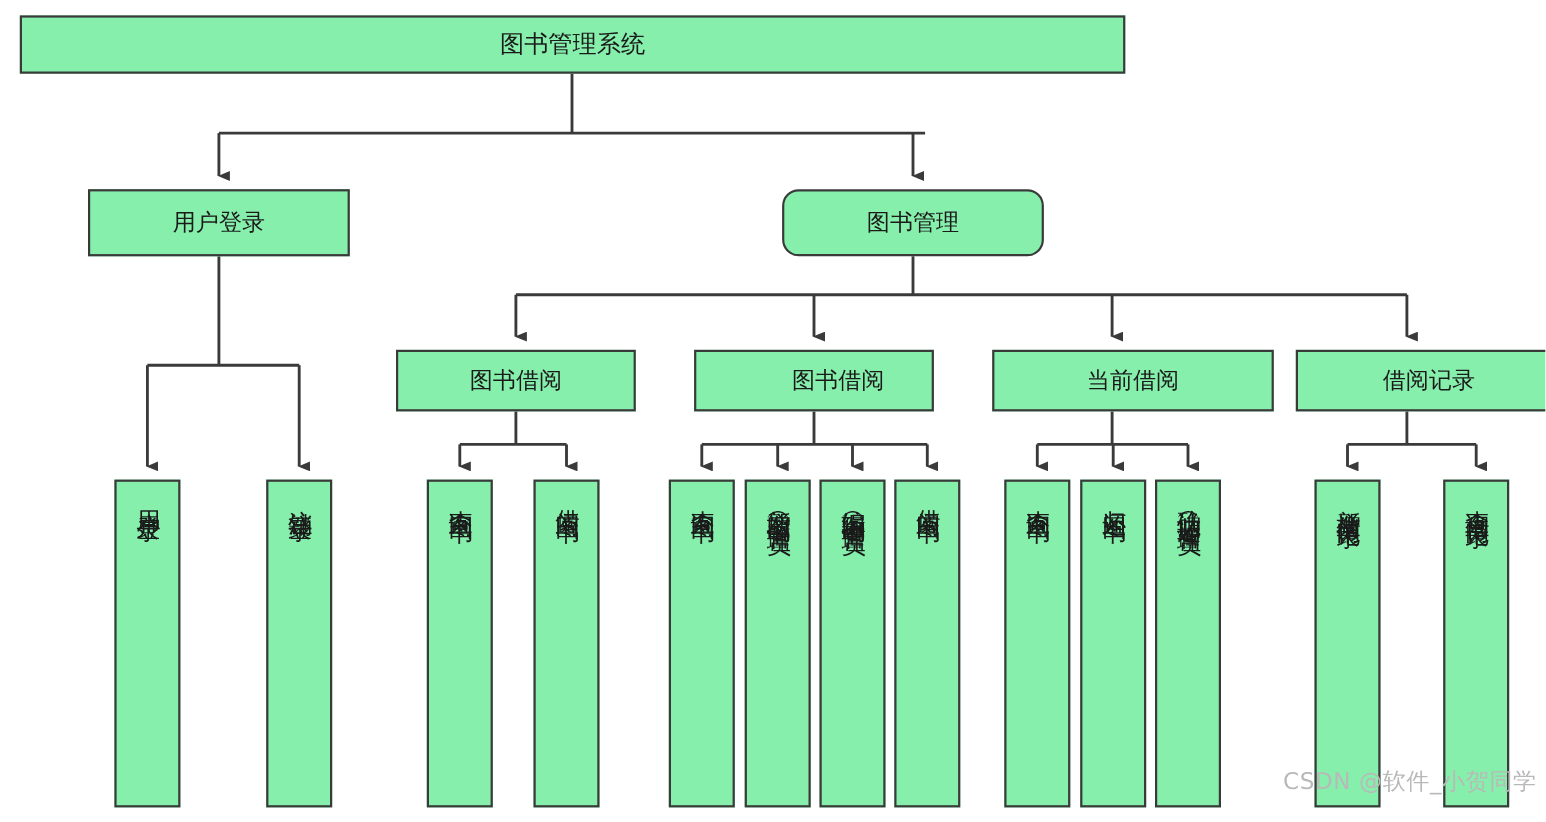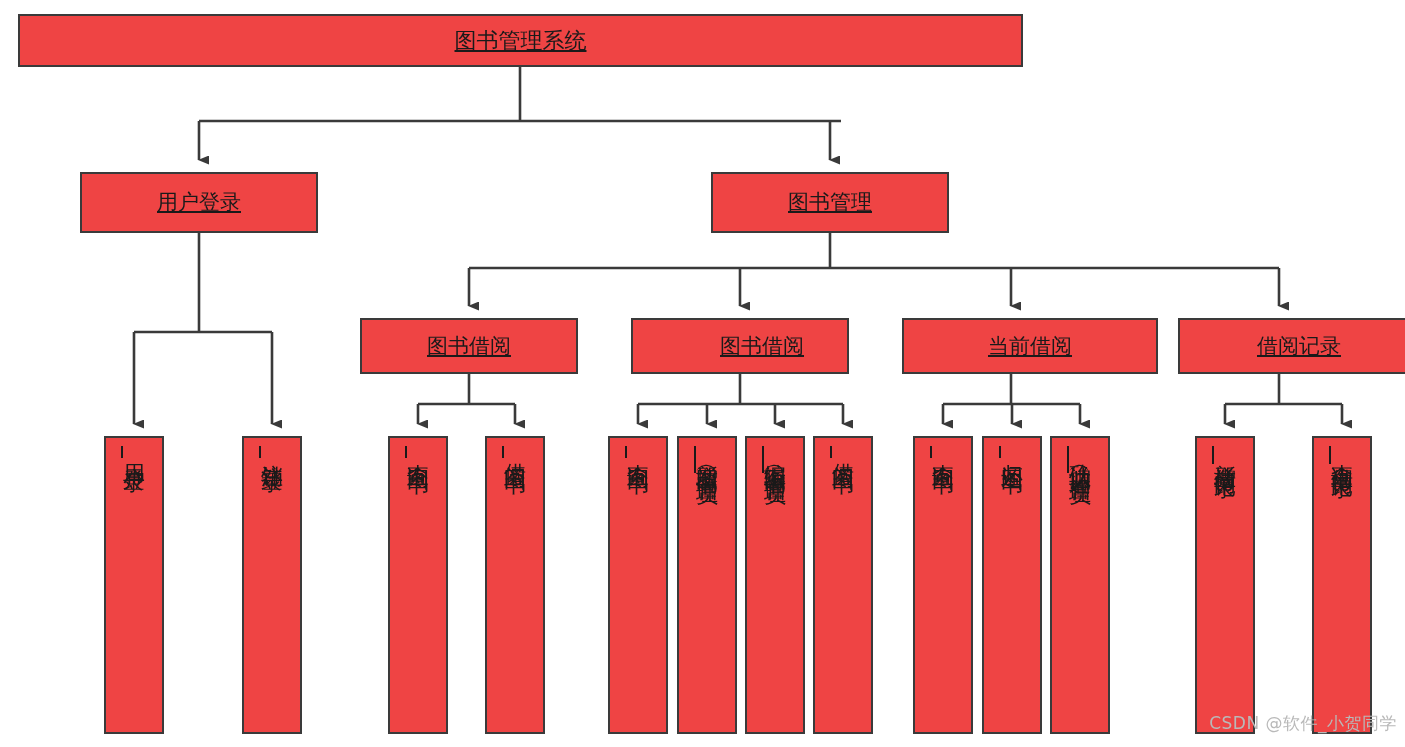--- a/index.html
+++ b/index.html
@@ -22,28 +22,27 @@
     position: absolute;
     left: 0;
     top: 0;
     width: 1405px;
     height: 747px;
     pointer-events: none;
   }
   .node {
     position: absolute;
     box-sizing: border-box;
-    background: #ef4444;
+    background: #86efac;
     border: 2px solid #3a3a3a;
     display: flex;
     align-items: center;
     justify-content: center;
     color: #1a1a1a;
     z-index: 2;
-    text-decoration: underline;
   }
   .node .label {
     display: block;
     text-align: center;
     line-height: 1.18;
     white-space: nowrap;
   }
   
   .node.horiz .label {
     font-size: 21px;
@@ -61,22 +60,22 @@
     writing-mode: vertical-rl;
     text-orientation: upright;
     font-size: 22px;
     letter-spacing: 3px;
     line-height: 1;
     white-space: nowrap;
   }
   .watermark {
     position: absolute;
     right: 8px;
-    bottom: 12px;
-    font-size: 17px;
+    bottom: 23px;
+    font-size: 21px;
     color: #b9b9b9;
     letter-spacing: 0.5px;
     z-index: 5;
     white-space: nowrap;
   }
 </style>
 </head>
 <body>
 
 <div id="canvas">
@@ -131,21 +130,21 @@
     </g>
   </svg>
 
   <div class="node horiz root" style="left: 18px; top: 14px; width: 1005px; height: 53px;">
     <span class="label">图书管理系统</span>
   </div>
 
   <div class="node horiz" style="left: 80px; top: 172px; width: 238px; height: 61px;">
     <span class="label">用户登录</span>
   </div>
-  <div class="node horiz" style="left: 711px; top: 172px; width: 238px; height: 61px;">
+  <div class="node horiz" style="left: 711px; top: 172px; width: 238px; height: 61px; border-radius: 15px;">
     <span class="label">图书管理</span>
   </div>
 
   <div class="node horiz" style="left: 360px; top: 318px; width: 218px; height: 56px;">
     <span class="label">图书借阅</span>
   </div>
   <div class="node horiz" style="left: 631px; top: 318px; width: 218px; height: 56px; padding-left: 44px;">
     <span class="label">图书借阅</span>
   </div>
   <div class="node horiz" style="left: 902px; top: 318px; width: 256px; height: 56px;">

